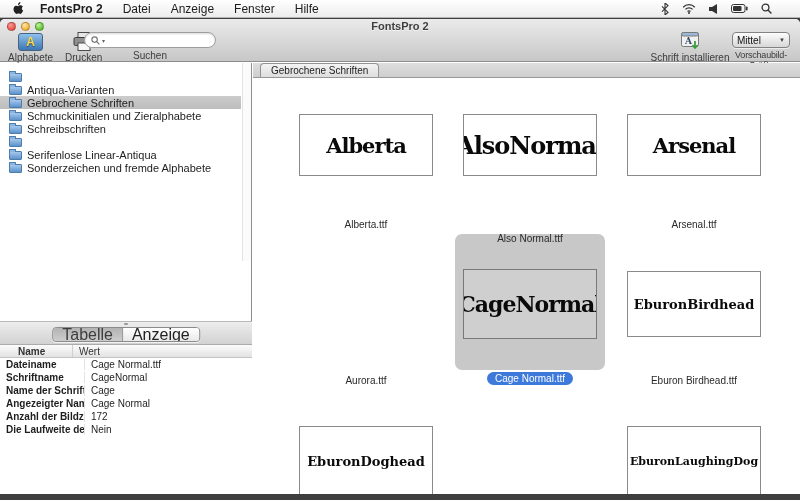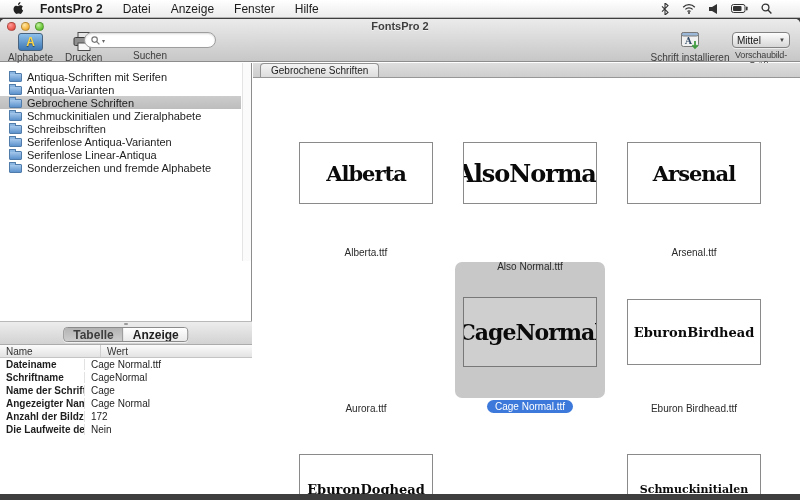--- a/index.html
+++ b/index.html
@@ -72,43 +72,43 @@
     background:#8cb6e2; border:1px solid #4f7cab; border-bottom:none; border-radius:1px 1px 0 0; }
 
   
   .splitbar { position:absolute; left:0; width:252px; top:258px; height:24px;
     background:linear-gradient(#ededed,#d2d2d2); border-top:1px solid #b9b9b9; border-bottom:1px solid #ababab; }
   .split-dot { position:absolute; top:1px; left:50%; width:4px; height:2px; margin-left:-2px;
     background:#9a9a9a; border-radius:2px; }
   .segmented { position:absolute; top:5px; left:50%; transform:translateX(-50%);
     display:flex; height:15px; border:1px solid #8b8b8b; border-radius:4px; overflow:hidden;
     box-shadow:0 1px 0 rgba(255,255,255,.7); }
-  .segment { padding:0 9px; font-size:12px; font-weight:bold; color:#222;
+  .segment { padding:0 9px; font-size:16px; font-weight:normal; color:#222;
     display:flex; align-items:center; background:linear-gradient(#ffffff,#e9e9e9); }
   .segment.active { background:linear-gradient(#b3b3b3,#cdcdcd); color:#3d3d3d; border-right:1px solid #8b8b8b; }
 
   
   .ptable { position:absolute; left:0; width:252px; top:282px; bottom:0; background:#fff; font-size:10px; }
   .pt-header { height:13px; background:linear-gradient(#fbfbfb,#e3e3e3); border-bottom:1px solid #c4c4c4;
     display:flex; color:#333; }
-  .pt-col-name { width:101px; padding-left:6px; border-right:1px solid #cfcfcf; display:flex; align-items:center; }
+  .pt-col-name { width:73px; padding-left:18px; border-right:1px solid #cfcfcf; display:flex; align-items:center;font-weight:bold; }
   .pt-col-val { flex:1; padding-left:6px; display:flex; align-items:center; }
   .pt-row { height:13px; display:flex; align-items:center; }
   .pt-name { width:85px; padding-left:6px; font-weight:bold; color:#1e1e1e; border-right:1px solid #e2e2e2;
     white-space:nowrap; overflow:hidden; }
   .pt-val { flex:1; padding-left:6px; color:#1e1e1e; white-space:nowrap; }
 
   
   .main { position:absolute; left:253px; top:0; right:0; bottom:0; }
   .tabstrip { position:absolute; top:0; left:0; right:0; height:15px;
     background:linear-gradient(#dedede,#cecece); border-bottom:1px solid #979797; }
   .doc-tab { position:absolute; left:7px; bottom:0; height:14px; padding:0 10px;
     background:linear-gradient(#f4f4f4,#dddddd); border:1px solid #939393; border-bottom:none;
     border-radius:4px 4px 0 0; font-size:10px; color:#1c1c1c; display:flex; align-items:center; }
-  .grid { position:absolute; top:15px; left:0; right:0; bottom:0; background:#fff; overflow:hidden;margin-top:28px; }
+  .grid { position:absolute; top:15px; left:0; right:0; bottom:0; background:#fff; overflow:hidden; }
 
   .sel-overlay { position:absolute; left:202px; top:156px; width:150px; height:136px;
     background:#c8c8c8; border-radius:7px; }
   .font-card { position:absolute; width:134px; background:#fff; border:1px solid #8a8a8a;
     display:flex; align-items:center; justify-content:center; overflow:hidden; }
   .font-card.selected { background:#cfcfcf; border-color:#787878; }
   .font-preview { font-family:"DejaVu Serif", serif; font-weight:bold; color:#0a0a0a;
     letter-spacing:-1px; white-space:nowrap; }
   .font-caption { position:absolute; width:134px; text-align:center; font-size:10px; color:#2a2a2a; }
   .pill-wrap { position:absolute; left:210px; top:294px; width:134px; display:flex; justify-content:center; }
@@ -230,41 +230,39 @@
         </div>
       </div>
     </div>
 
     <div class="win-content">
 
       <div class="sidebar">
         <div class="sb-list">
           <div class="sb-item">
             <span class="folder-icon"></span>
-            <span>Antiqua-Schriften mit Serifen</span>
           </div>
           <div class="sb-item">
             <span class="folder-icon"></span>
             <span>Antiqua-Varianten</span>
           </div>
           <div class="sb-item selected">
             <span class="folder-icon"></span>
             <span>Gebrochene Schriften</span>
           </div>
           <div class="sb-item">
             <span class="folder-icon"></span>
             <span>Schmuckinitialen und Zieralphabete</span>
           </div>
           <div class="sb-item">
             <span class="folder-icon"></span>
             <span>Schreibschriften</span>
           </div>
           <div class="sb-item">
             <span class="folder-icon"></span>
-            <span>Serifenlose Antiqua-Varianten</span>
           </div>
           <div class="sb-item">
             <span class="folder-icon"></span>
             <span>Serifenlose Linear-Antiqua</span>
           </div>
           <div class="sb-item">
             <span class="folder-icon"></span>
             <span>Sonderzeichen und fremde Alphabete</span>
           </div>
         </div>
@@ -341,20 +339,20 @@
           <div class="font-caption" style="left:46px; top:297px;">Aurora.ttf</div>
           <div class="pill-wrap">
             <span class="pill">Cage Normal.ttf</span>
           </div>
           <div class="font-caption" style="left:374px; top:297px;">Eburon Birdhead.ttf</div>
 
           <div class="font-card" style="left:46px; top:348px; height:70px;">
             <span class="font-preview" style="font-size:13px; letter-spacing:0;">EburonDoghead</span>
           </div>
           <div class="font-card" style="left:374px; top:348px; height:70px;">
-            <span class="font-preview" style="font-size:11px; letter-spacing:0;">Schmuckinitialen</span>
+            <span class="font-preview" style="font-size:11px; letter-spacing:0;">EburonLaughingDog</span>
           </div>
         </div>
       </div>
 
     </div>
   </div>
 </div>
 
 </body></html>

